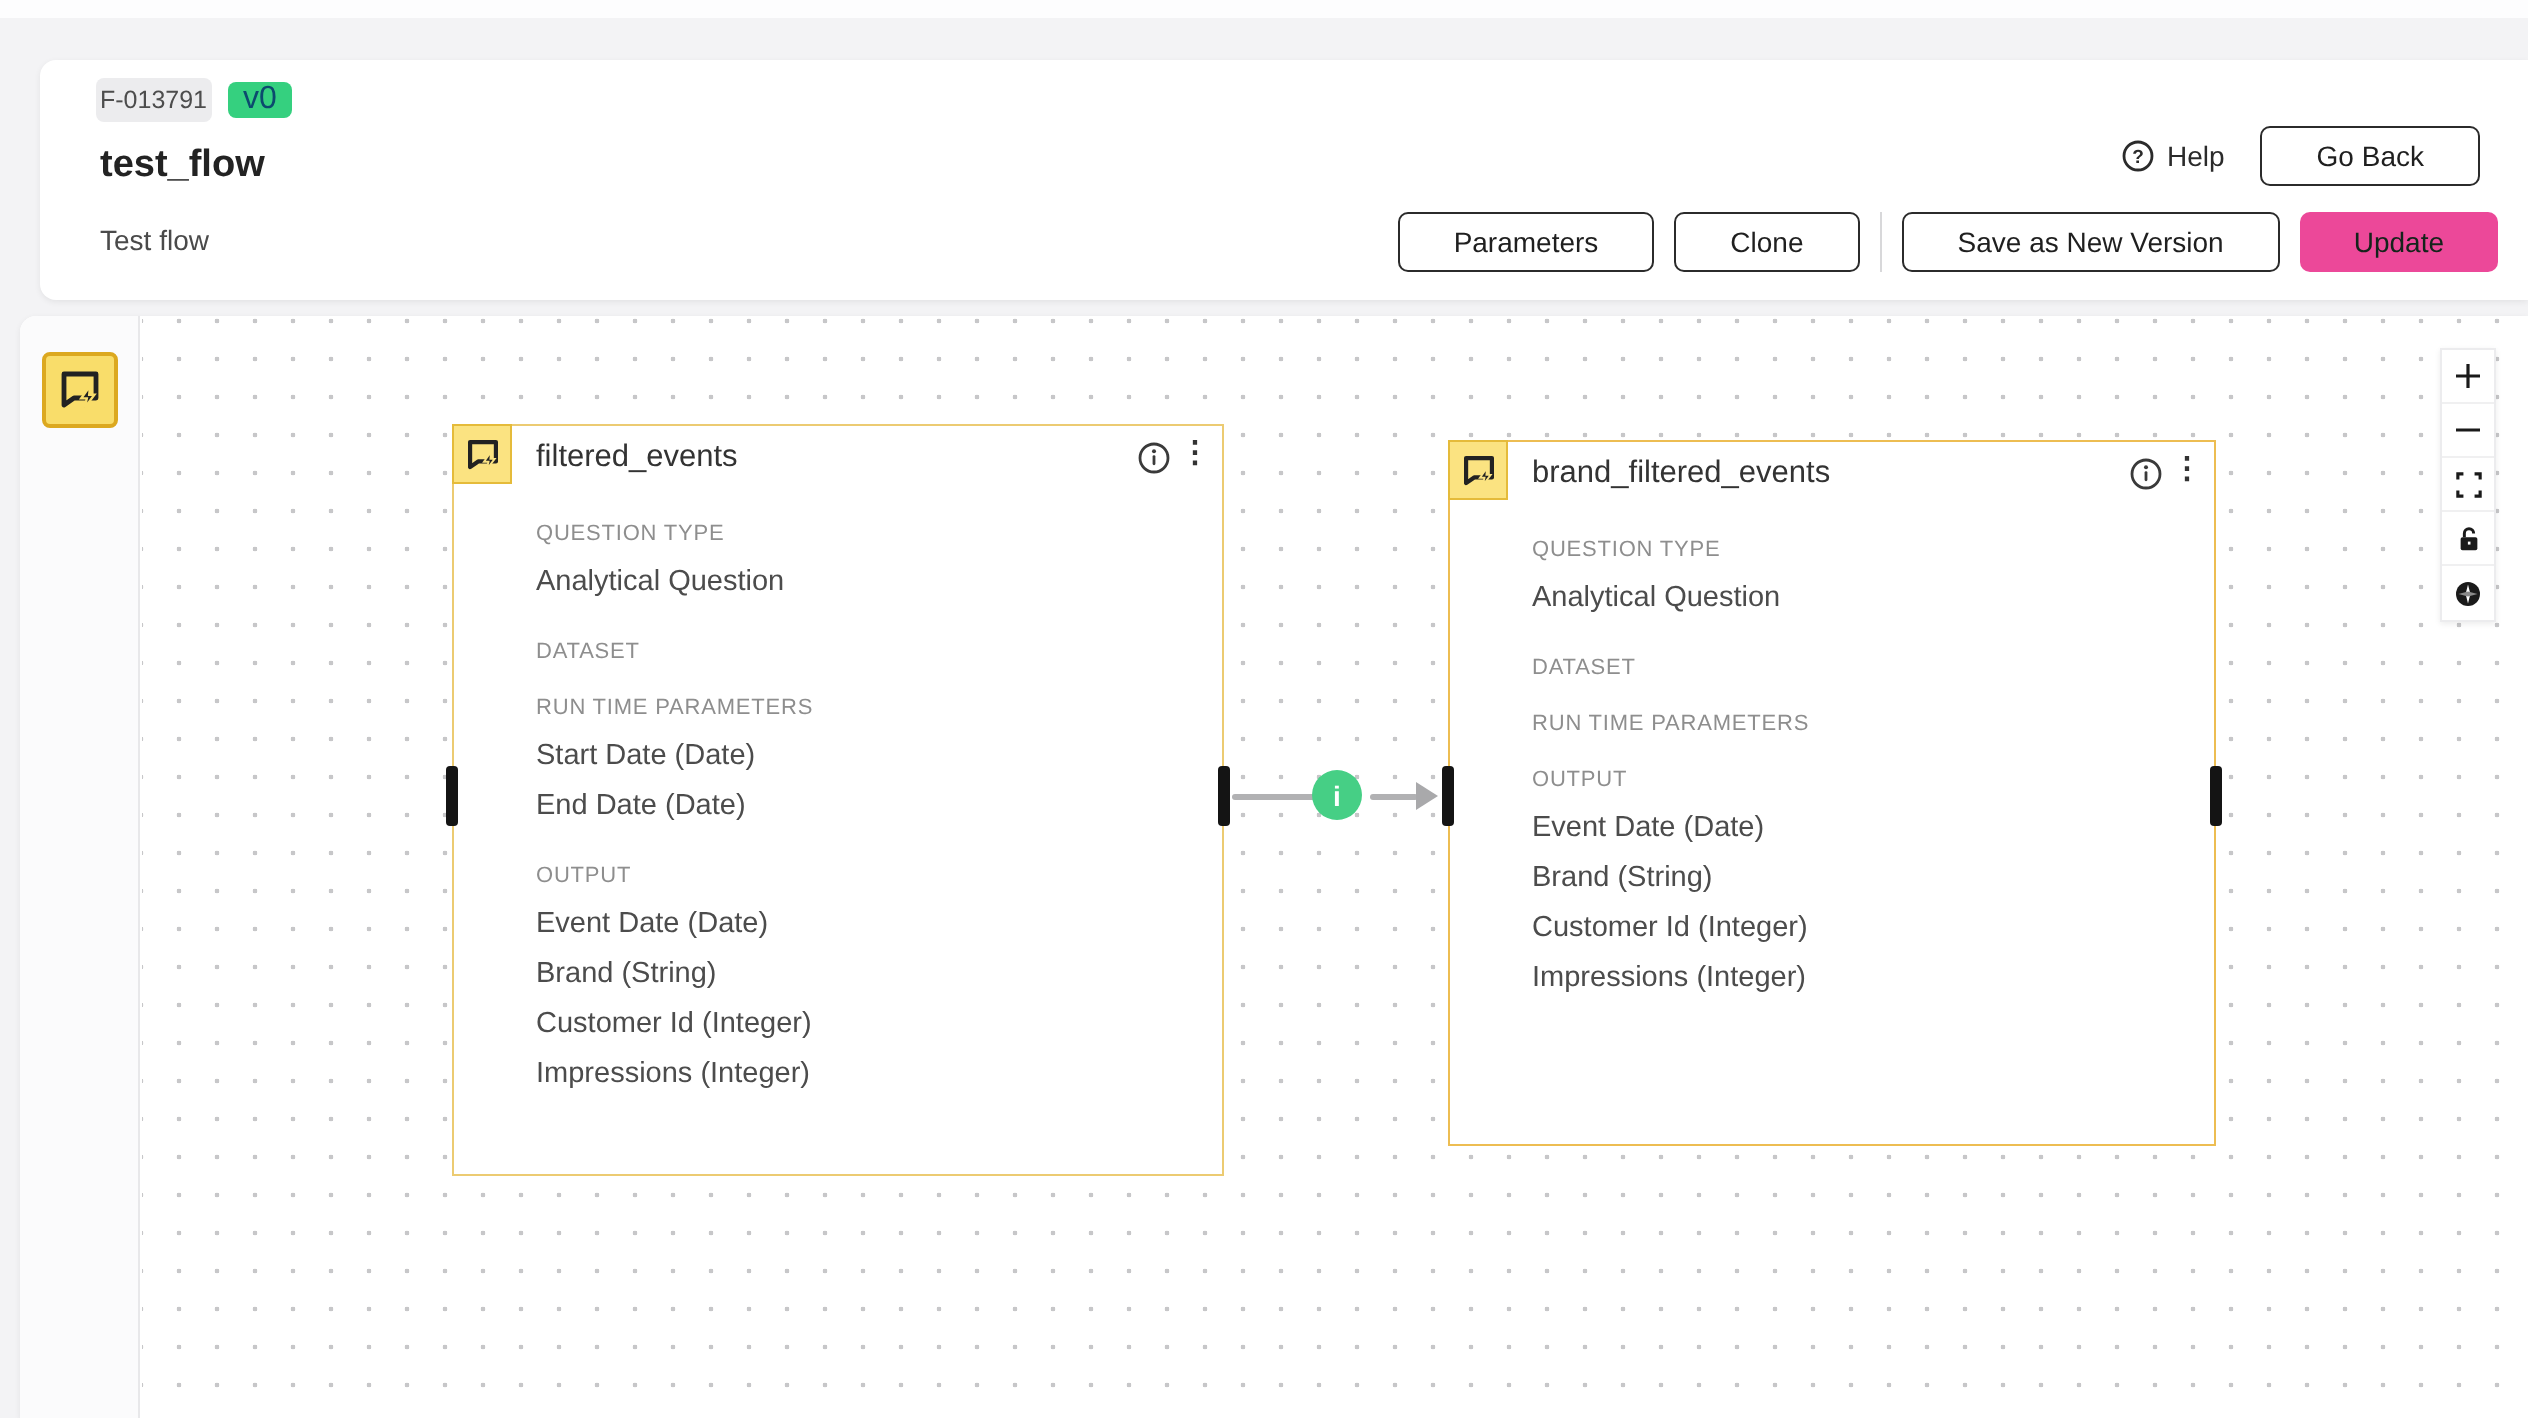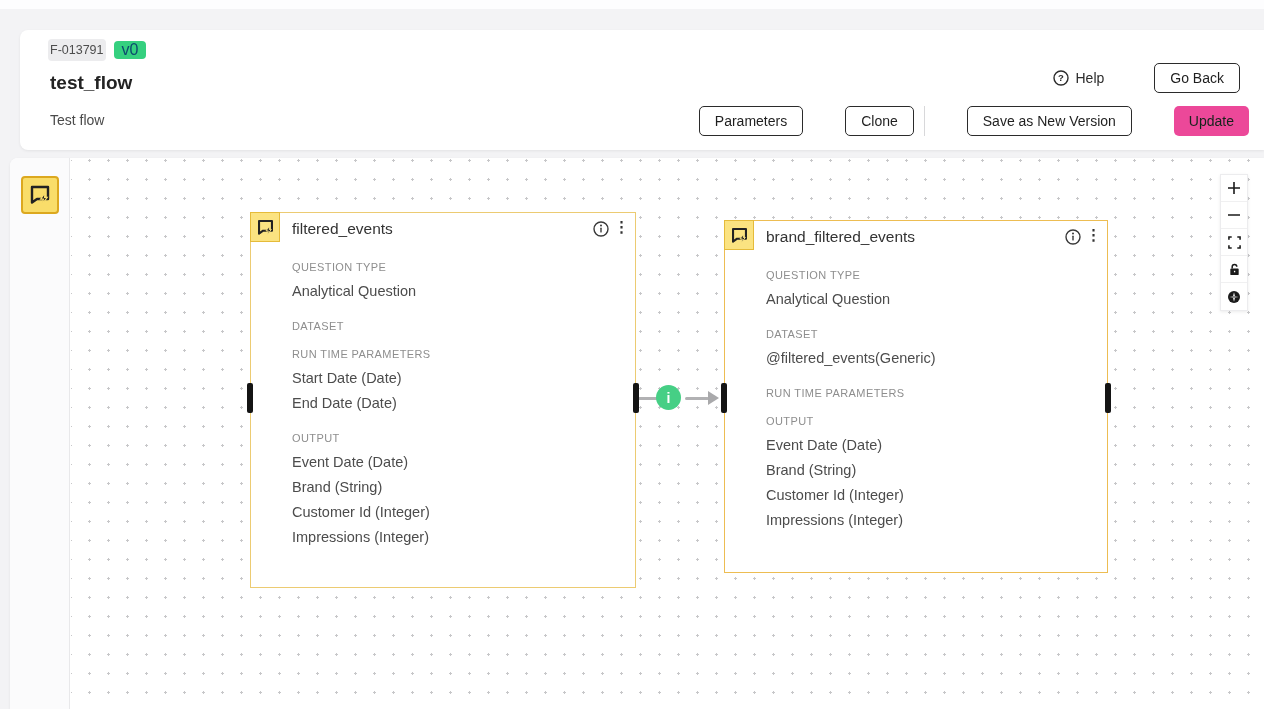--- a/index.html
+++ b/index.html
@@ -13,22 +13,22 @@
     background:#fff; border-radius:8px 0 0 8px; box-shadow:0 1px 3px rgba(0,0,0,.07); }
   .badges { position:absolute; left:28px; top:9px; display:flex; gap:8px; align-items:center; }
   .badge-gray { background:#ececee; color:#4d4d4d; font-size:12.5px; padding:4px 2px; border-radius:4px; }
   .badge-green { background:#35d07f; color:#0c4a6e; font-size:16px; padding:0 8px; border-radius:4px; }
   .flow-title { position:absolute; left:30px; top:42px; font-size:19px; font-weight:700; color:#232323; }
   .flow-subtitle { position:absolute; left:30px; top:82px; font-size:14px; color:#4a4a4a; }
 
   .help-row { position:absolute; right:24px; top:33px; display:flex; align-items:center; gap:18px; }
   .help-link { display:flex; align-items:center; gap:7px; font-size:14px; color:#2b2b2b; cursor:pointer; }
   .btn { display:inline-flex; align-items:center; justify-content:center; height:30px;
-    padding:0 15px; background:#fff; border:1px solid #2b2b2b; border-radius:5px;
-    font-size:14px; color:#1f1f1f; cursor:pointer; white-space:nowrap;margin-left:32px; }
+    padding:0 27px; background:#fff; border:1px solid #2b2b2b; border-radius:5px;
+    font-size:14px; color:#1f1f1f; cursor:pointer; white-space:nowrap; }
   .btn-green { background:#ec4899; border:none; color:#14241b; }
   .actions-row { position:absolute; right:15px; top:76px; display:flex; align-items:center; gap:10px; }
   .vdivider { width:1px; height:30px; background:#d8d8da; }
 
   
   .main-card { position:absolute; left:10px; top:158px; right:0; bottom:0;
     background:#fff; border-radius:8px 0 0 0; box-shadow:0 1px 3px rgba(0,0,0,.07); overflow:hidden; }
   .sidebar { position:absolute; left:0; top:0; bottom:0; width:60px; background:#fbfbfc;
     border-right:1px solid #e8e8ea; }
   .palette-item { position:absolute; left:11px; top:18px; width:38px; height:38px;
@@ -114,21 +114,21 @@
     </div>
   </div>
 
   <div class="canvas">
 
     <div class="edge-line" style="left:545px; top:239px; width:42px;"></div>
     <div class="edge-info" style="left:585px; top:227px;">i</div>
     <div class="edge-line" style="left:614px; top:239px; width:24px;"></div>
     <div class="edge-arrow" style="left:637px; top:233px;"></div>
 
-    <div class="node" style="left:155px; top:54px; width:386px; height:376px;margin-left:24px; --nb:#eccb72;">
+    <div class="node" style="left:155px; top:54px; width:386px; height:376px; --nb:#eccb72;">
       <div class="node-header">
         <div class="node-icon-box">
           <svg width="21" height="21" viewBox="0 0 26 26">
             <path d="M5 5 h16 v12 h-11 l-5 3.5 z" fill="none" stroke="#222" stroke-width="2.6" stroke-linejoin="round"></path>
             <path d="M18 11 l-4.4 6.2 h2.8 l-1 4.6 l4.8 -6.4 h-2.6 z" fill="#222" stroke="#fbe381" stroke-width="1.2"></path>
           </svg>
         </div>
         <span class="node-title">filtered_events</span>
         <span class="node-info">
           <svg width="16" height="16" viewBox="0 0 16 16">
@@ -182,21 +182,20 @@
         </span>
         <span class="node-kebab">⋮</span>
       </div>
       <div class="node-body">
           <div class="section">
             <div class="section-label">QUESTION TYPE</div>
             <div class="item">Analytical Question</div>
           </div>
           <div class="section">
             <div class="section-label">DATASET</div>
-            <div class="item">@filtered_events(Generic)</div>
           </div>
           <div class="section">
             <div class="section-label">RUN TIME PARAMETERS</div>
           </div>
           <div class="section">
             <div class="section-label">OUTPUT</div>
             <div class="item">Event Date (Date)</div>
             <div class="item">Brand (String)</div>
             <div class="item">Customer Id (Integer)</div>
             <div class="item">Impressions (Integer)</div>

